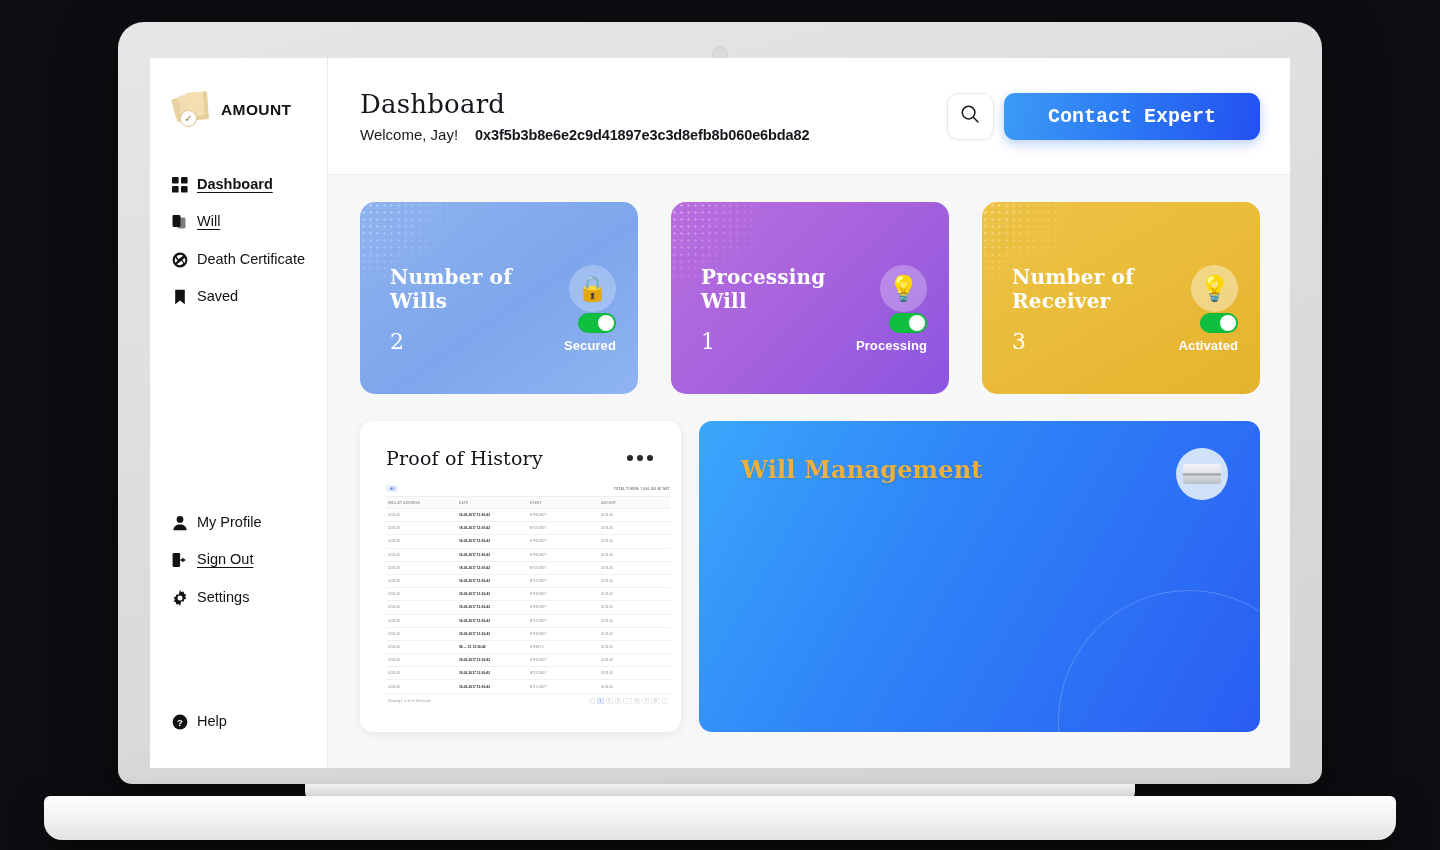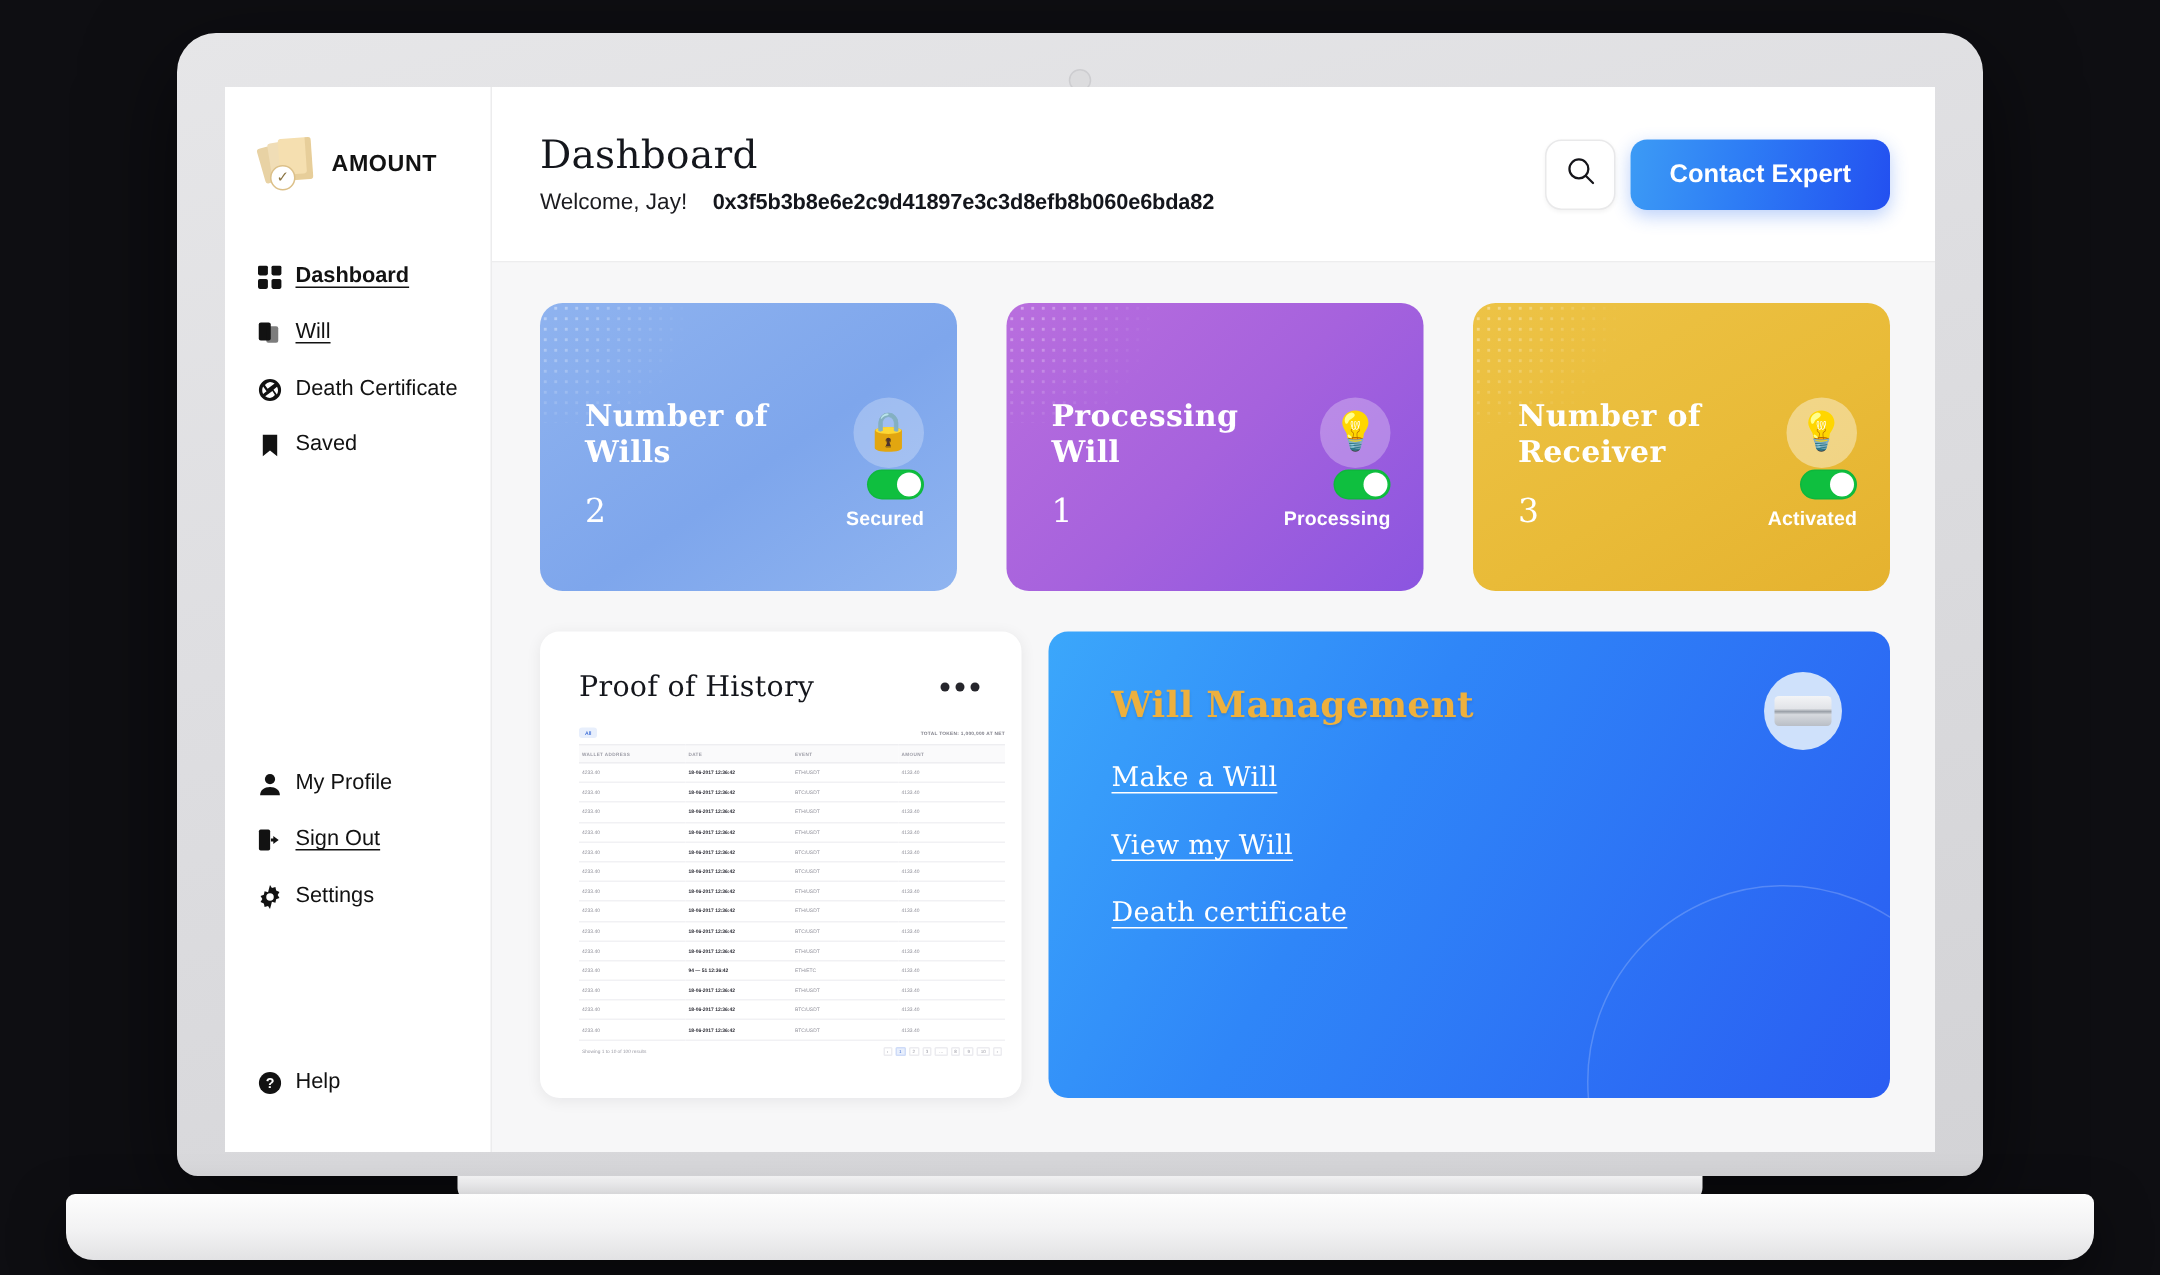--- a/index.html
+++ b/index.html
@@ -94,23 +94,23 @@
   .wallet { font-size: 14.5px; font-weight: 700; color: #14161c; letter-spacing: -.1px; }
 
   .top-actions { display: flex; align-items: center; gap: 10px; }
   .search-btn {
     width: 47px; height: 47px; border-radius: 11px; background: #fff;
     border: 1px solid #e9e9ea; display: flex; align-items: center; justify-content: center;
     cursor: pointer; box-shadow: 0 1px 3px rgba(0,0,0,.05);
   }
   .search-btn svg { width: 20px; height: 20px; }
   .contact-btn {
-    height: 47px; padding: 0 26px; border-radius: 11px; border: none; cursor: pointer;
+    height: 47px; padding: 0 44px; border-radius: 11px; border: none; cursor: pointer;
     background: linear-gradient(100deg, #3c9bf5 0%, #2d7bf5 45%, #2350f0 100%);
-    color: #fff; font-family: Liberation Sans, sans-serif; font-size: 17px; font-weight: 700;
+    color: #fff; font-family: Liberation Mono, monospace; font-size: 20px; font-weight: 700;
     display: flex; align-items: center; justify-content: center;
     box-shadow: 0 4px 12px rgba(45,110,240,.32);
   }
 
   .content { flex: 1; padding: 27px 30px 0 32px; overflow: hidden; }
 
   
   .stats { display: flex; gap: 33px; }
   .stat {
     flex: 1; height: 192px; border-radius: 15px; padding: 40px 22px 18px 30px;
@@ -525,25 +525,20 @@
                     </span>
                 </div>
               </div>
             </div>
 
             <div class="wm">
               <div class="wm-avatar">
                   <span class="bar"></span>
                 </div>
               <div class="wm-title">Will Management</div>
-              <div class="wm-links">
-                <a class="wm-link">Make a Will</a>
-                <a class="wm-link">View  my Will</a>
-                <a class="wm-link">Death certificate</a>
-              </div>
             </div>
           </div>
         </div>
       </section>
     </div>
   </div>
 
   <div class="laptop-notch"></div>
   <div class="laptop-base"></div>
 </div>

